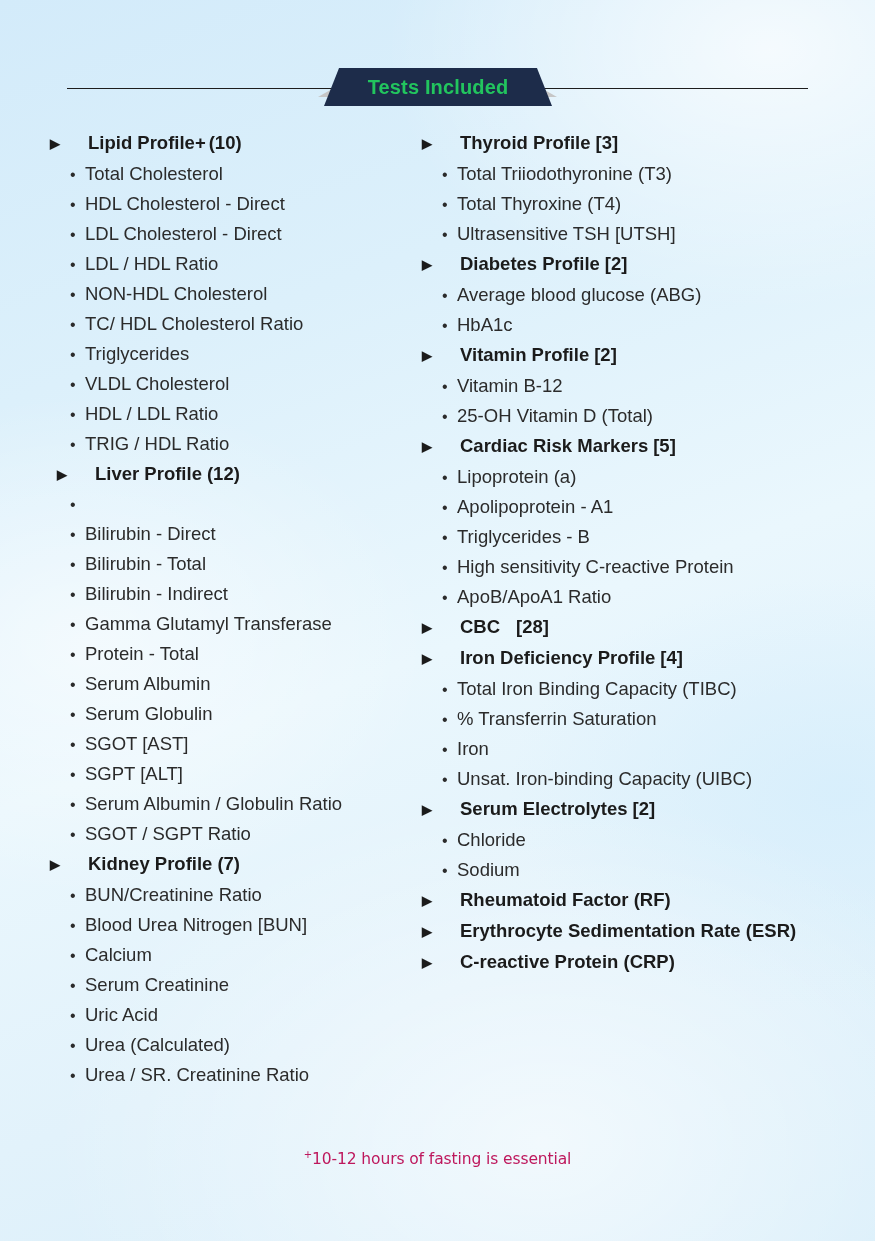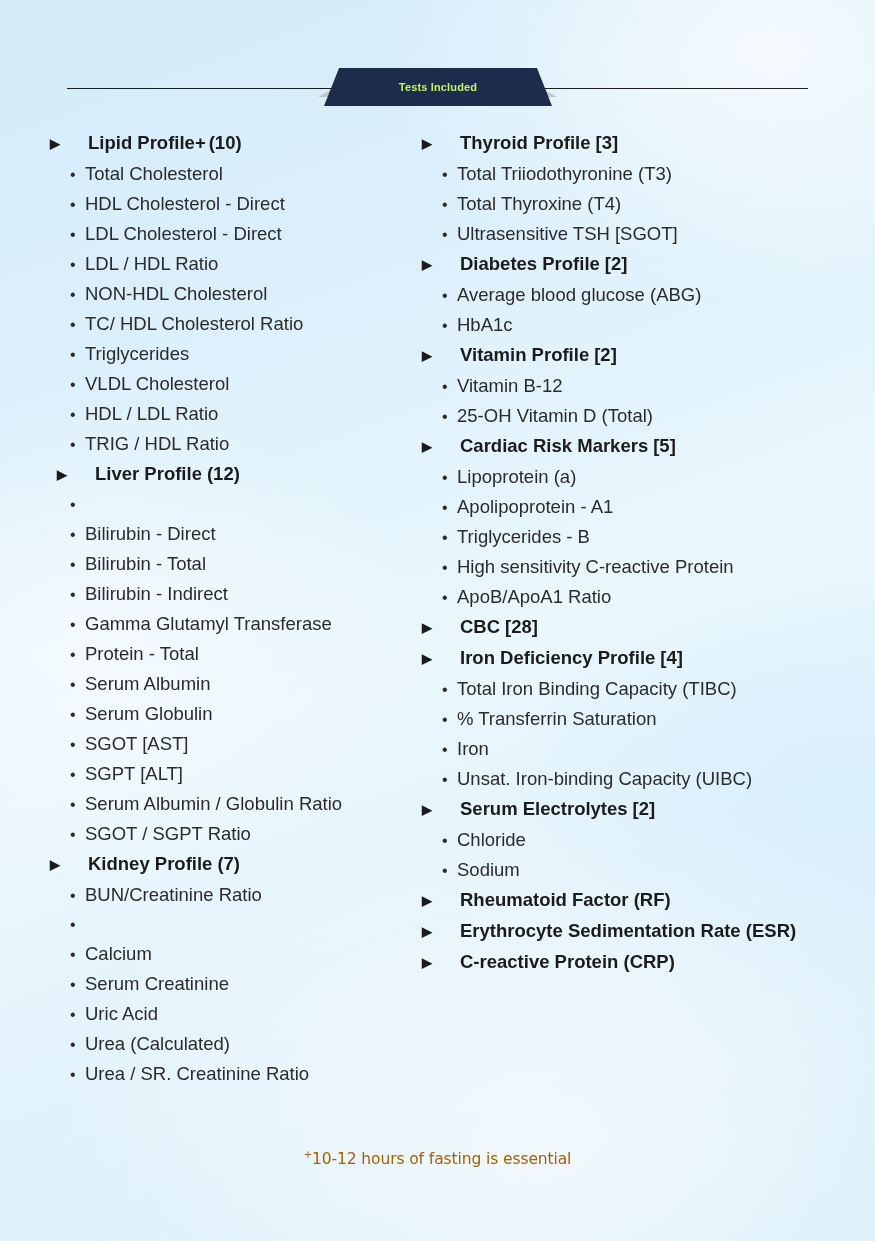--- a/index.html
+++ b/index.html
@@ -62,22 +62,22 @@
     top: 68px;
     width: 228px;
     height: 38px;
     background: #1d2c4a;
     clip-path: polygon(6.6% 0%, 93.4% 0%, 100% 100%, 0% 100%);
     display: flex;
     align-items: center;
     justify-content: center;
   }
   .ribbon-title {
-    color: #bef264;
-    font-size: 11px;
+    color: #22c55e;
+    font-size: 20px;
     font-weight: bold;
     letter-spacing: 0.15px;
     white-space: nowrap;
   }
 
   
   .columns {
     position: absolute;
     left: 0;
     top: 128px;
@@ -139,21 +139,21 @@
   }
 
   
   .footnote {
     position: absolute;
     left: 0;
     top: 1150px;
     width: 875px;
     text-align: center;
     font-size: 15.5px;
-    color: #a16207;
+    color: #be185d;
     font-family: "DejaVu Sans", sans-serif;
     letter-spacing: -0.1px;
   }
   .footnote .sup {
     font-size: 10px;
     vertical-align: super;
     line-height: 0;
   }
 </style>
 </head>
@@ -279,20 +279,21 @@
             <span class="tri">▶</span>
             <span class="group-label">Kidney Profile</span>
             <span style="margin-left: 5px;">(7)</span>
           </div>
           <div class="item">
             <span class="dot">•</span>
             <span>BUN/Creatinine Ratio</span>
           </div>
           <div class="item">
             <span class="dot">•</span>
+            <span>Blood Urea Nitrogen [BUN]</span>
           </div>
           <div class="item">
             <span class="dot">•</span>
             <span>Calcium</span>
           </div>
           <div class="item">
             <span class="dot">•</span>
             <span>Serum Creatinine</span>
           </div>
           <div class="item">
@@ -319,21 +320,21 @@
           <div class="item">
             <span class="dot">•</span>
             <span>Total Triiodothyronine (T3)</span>
           </div>
           <div class="item">
             <span class="dot">•</span>
             <span>Total Thyroxine (T4)</span>
           </div>
           <div class="item">
             <span class="dot">•</span>
-            <span>Ultrasensitive TSH [SGOT]</span>
+            <span>Ultrasensitive TSH [UTSH]</span>
           </div>
         </div>
         <div class="group">
           <div class="group-header">
             <span class="tri">▶</span>
             <span class="group-label">Diabetes Profile</span>
             <span style="margin-left: 5px;">[2]</span>
           </div>
           <div class="item">
             <span class="dot">•</span>
@@ -383,21 +384,21 @@
           </div>
           <div class="item">
             <span class="dot">•</span>
             <span>ApoB/ApoA1 Ratio</span>
           </div>
         </div>
         <div class="group">
           <div class="group-header">
             <span class="tri">▶</span>
             <span class="group-label">CBC</span>
-            <span style="margin-left: 5px;">[28]</span>
+            <span style="margin-left: 16px;">[28]</span>
           </div>
         </div>
         <div class="group">
           <div class="group-header">
             <span class="tri">▶</span>
             <span class="group-label">Iron Deficiency Profile</span>
             <span style="margin-left: 5px;">[4]</span>
           </div>
           <div class="item">
             <span class="dot">•</span>

